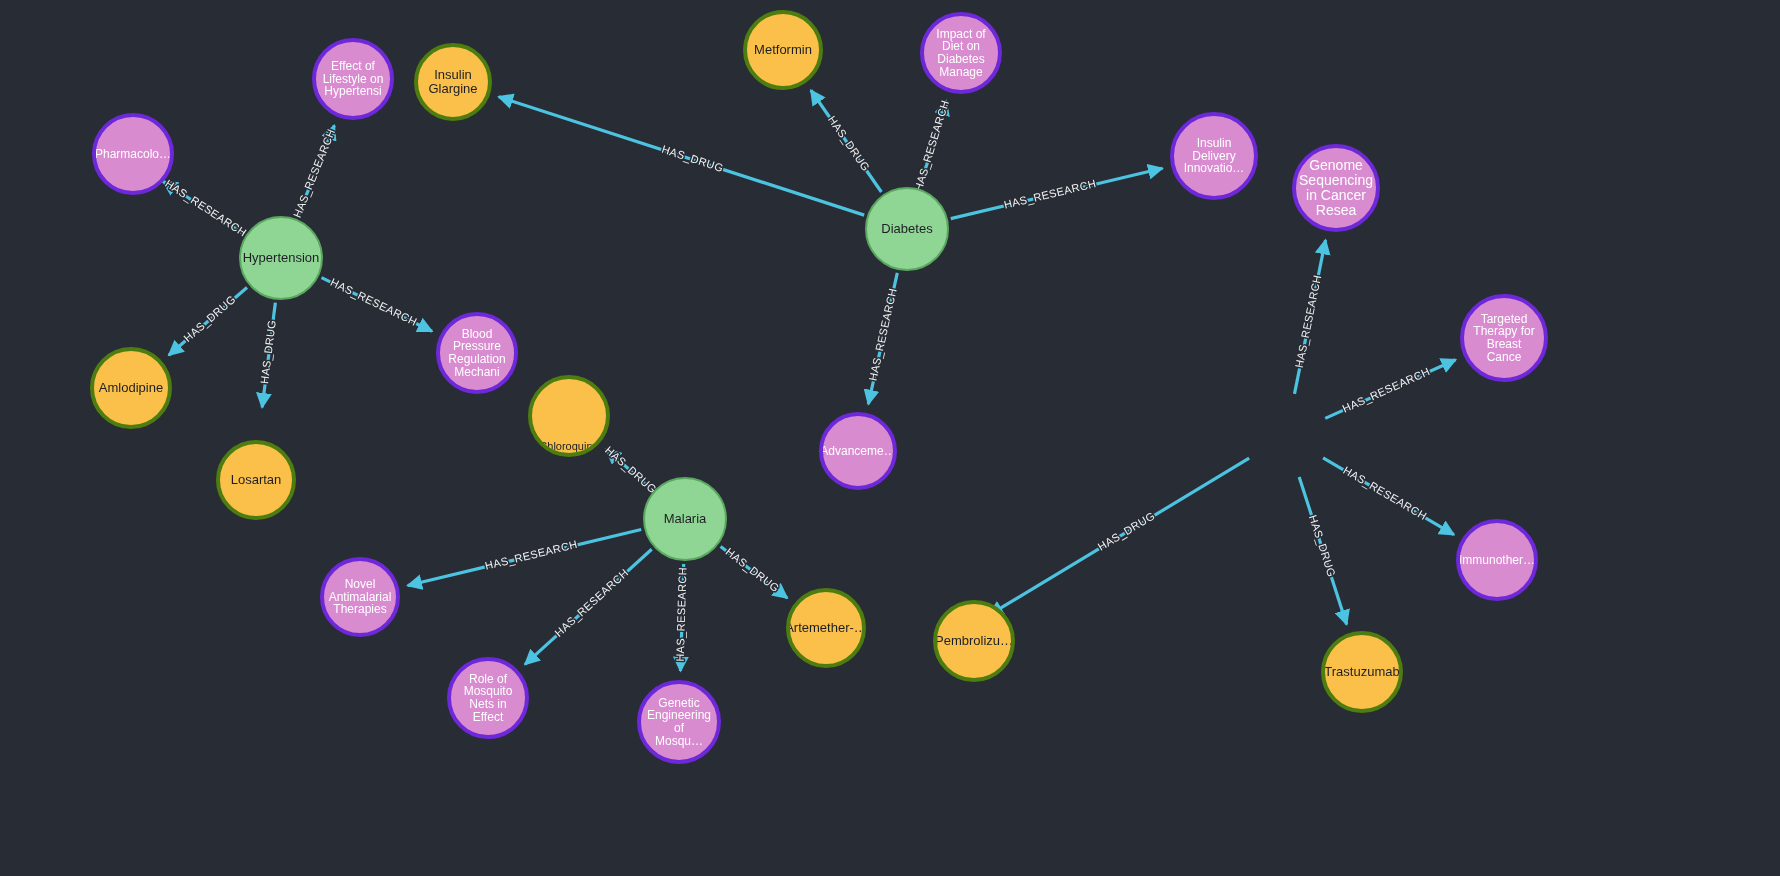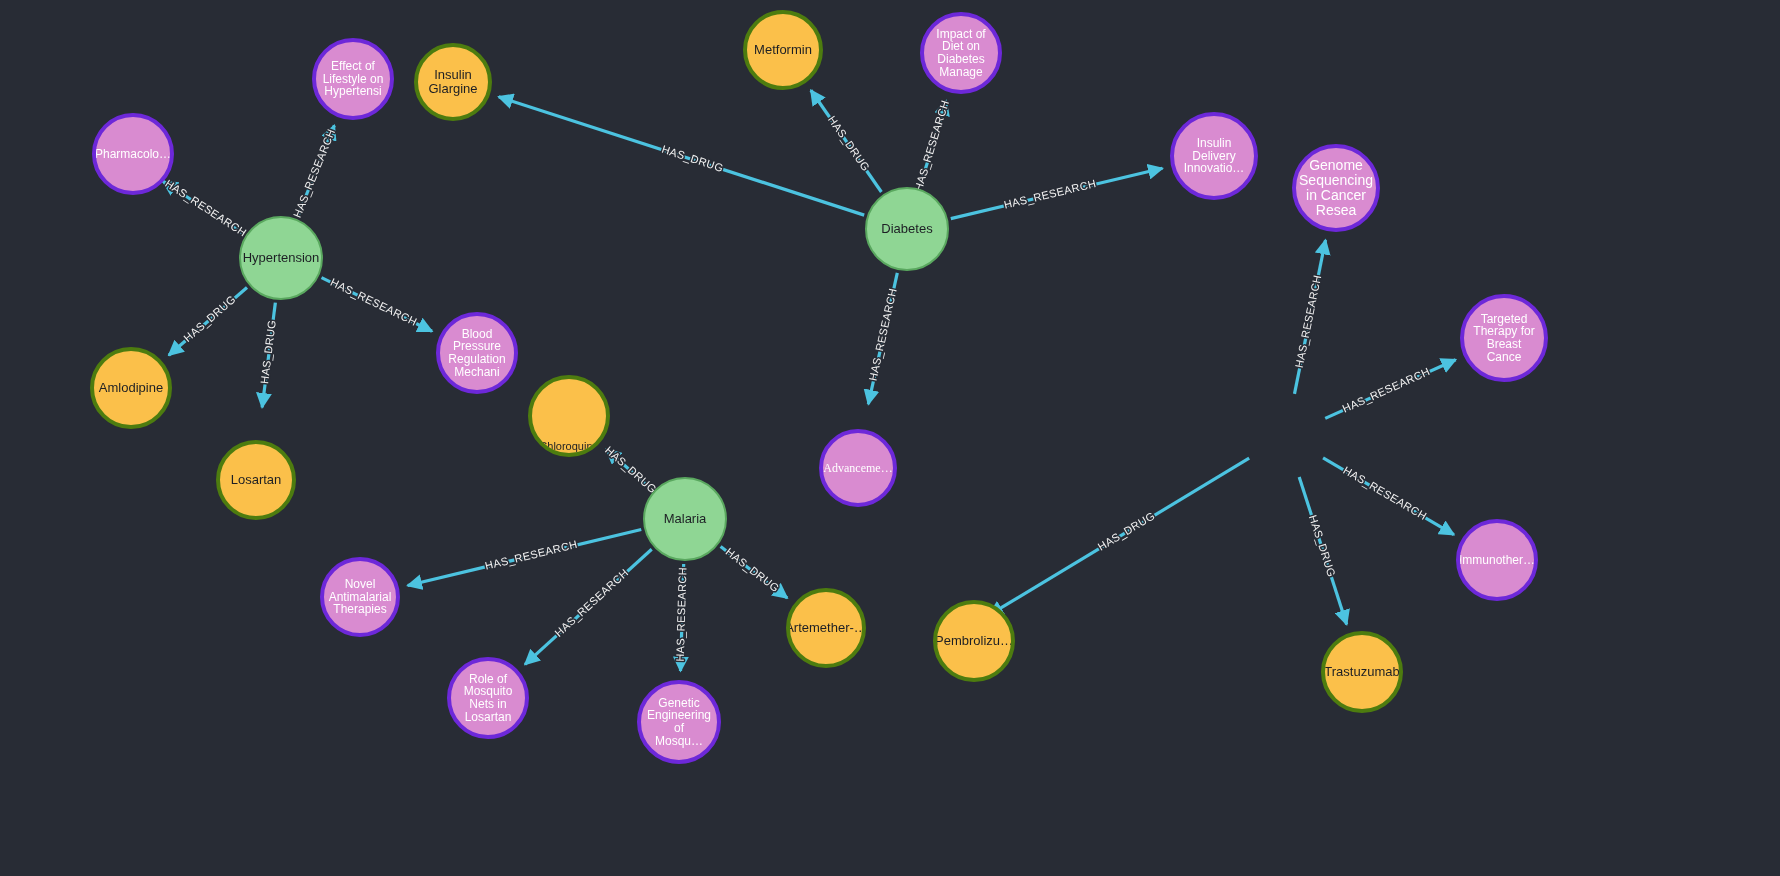--- a/index.html
+++ b/index.html
@@ -183,33 +183,33 @@
         <span class="node-label">Impact of
 Diet on
 Diabetes
 Manage</span>
       </div>
       <div class="node node-research" style="left: 1170px; top: 112px; width: 88px; height: 88px; font-size: 12px;">
         <span class="node-label">Insulin
 Delivery
 Innovatio…</span>
       </div>
-      <div class="node node-research" style="left: 819px; top: 429px; width: 78px; height: 78px; font-size: 12px; font-family: Liberation Serif, serif;">
+      <div class="node node-research" style="left: 819px; top: 412px; width: 78px; height: 78px; font-size: 12px;">
         <span class="node-label">Advanceme…</span>
       </div>
       <div class="node node-research" style="left: 320px; top: 557px; width: 80px; height: 80px; font-size: 12px;">
         <span class="node-label">Novel
 Antimalarial
 Therapies</span>
       </div>
       <div class="node node-research" style="left: 447px; top: 657px; width: 82px; height: 82px; font-size: 12px;">
         <span class="node-label">Role of
 Mosquito
 Nets in
-Losartan</span>
+Effect</span>
       </div>
       <div class="node node-research" style="left: 637px; top: 680px; width: 84px; height: 84px; font-size: 12px;">
         <span class="node-label">Genetic
 Engineering
 of
 Mosqu…</span>
       </div>
       <div class="node node-research" style="left: 1292px; top: 144px; width: 88px; height: 88px; font-size: 14px; justify-content: center;">
         <span class="node-label">Genome
 Sequencing

